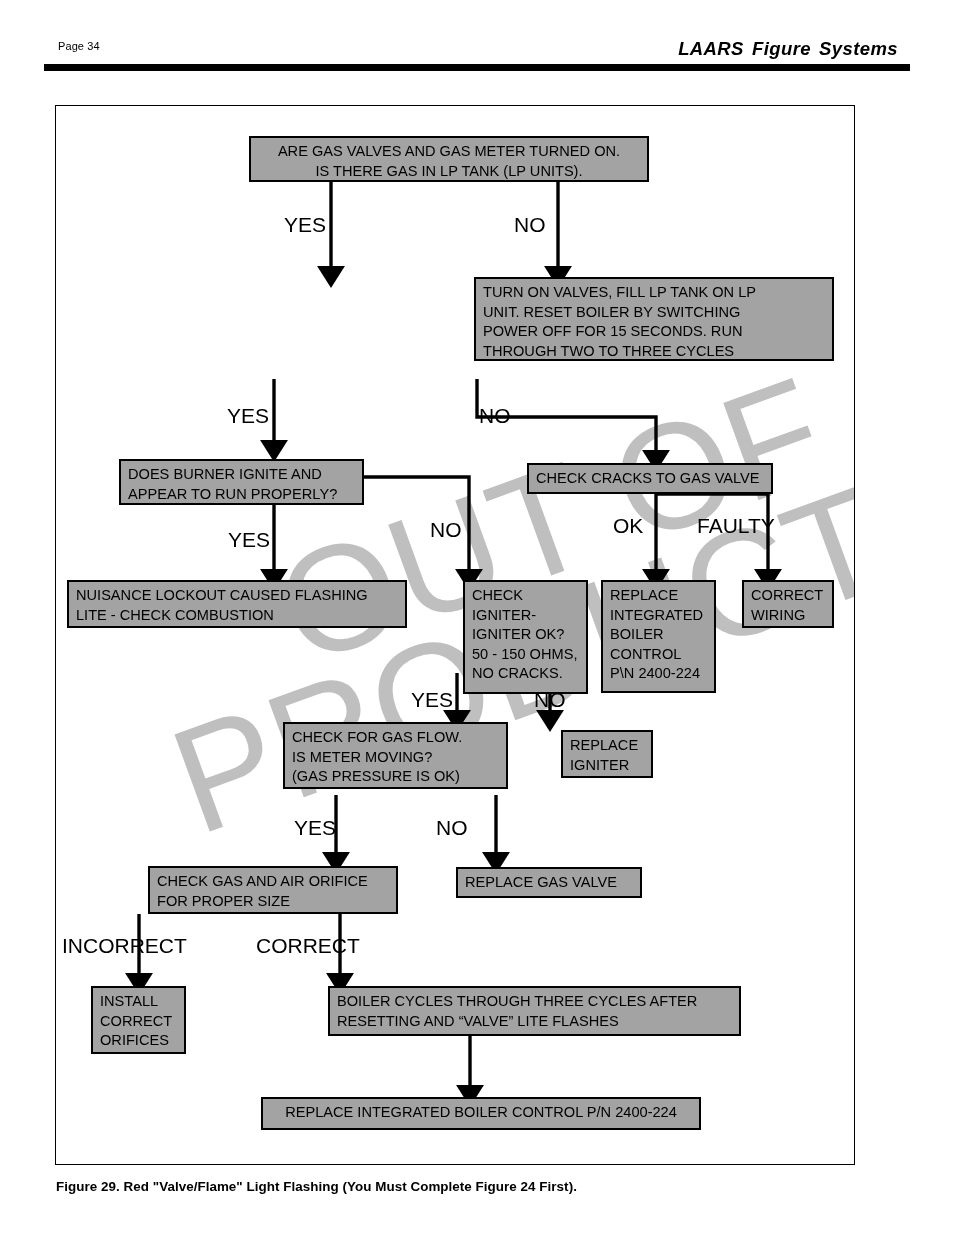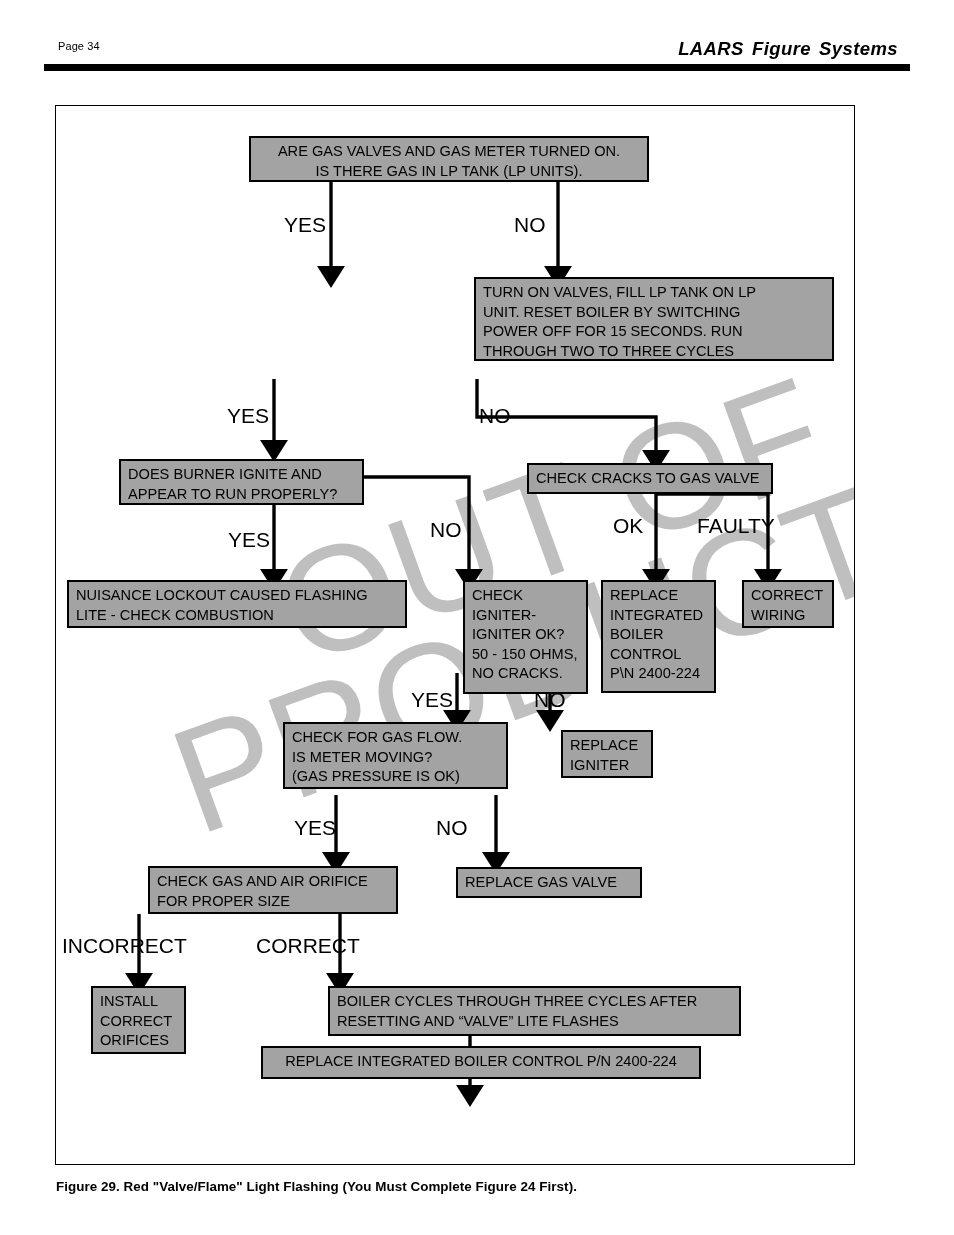--- a/index.html
+++ b/index.html
@@ -209,20 +209,20 @@
       <span class="elabel" style="left:6px; top:831px;">INCORRECT</span>
       <span class="elabel" style="left:200px; top:831px;">CORRECT</span>
 
       <div class="node" style="left:35px; top:880px; width:95px; height:68px;">INSTALL
 CORRECT
 ORIFICES</div>
 
       <div class="node" style="left:228px; top:880px; width:413px; height:50px;margin-left:44px;">BOILER CYCLES THROUGH THREE CYCLES AFTER
 RESETTING AND “VALVE” LITE FLASHES</div>
 
-      <div class="node center" style="left:205px; top:940px; width:440px; height:33px;">REPLACE INTEGRATED BOILER CONTROL P/N 2400-224</div>
+      <div class="node center" style="left:205px; top:991px; width:440px; height:33px;">REPLACE INTEGRATED BOILER CONTROL P/N 2400-224</div>
 
     </div>
   </div>
 
   <div id="caption">Figure 29. Red "Valve/Flame" Light Flashing (You Must Complete Figure 24 First).</div>
 
 </div>
 
 </body></html>

